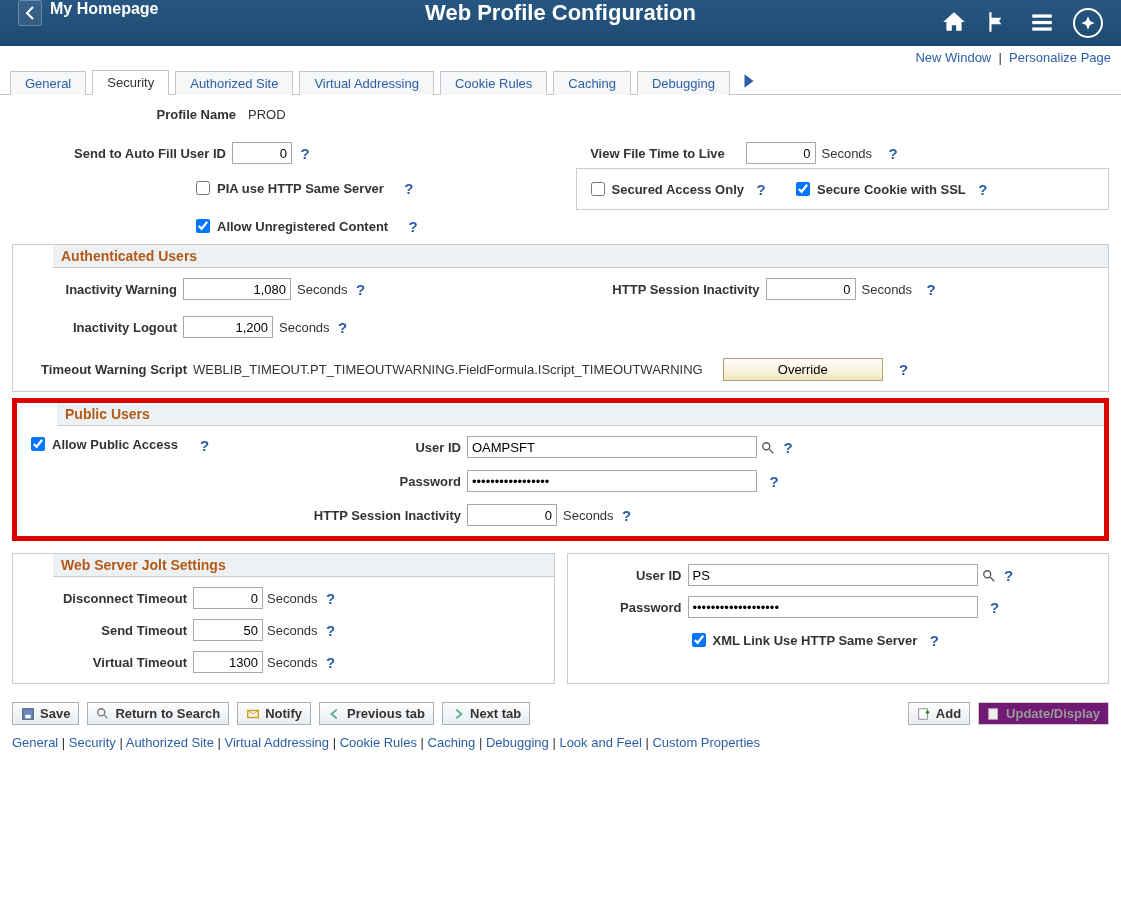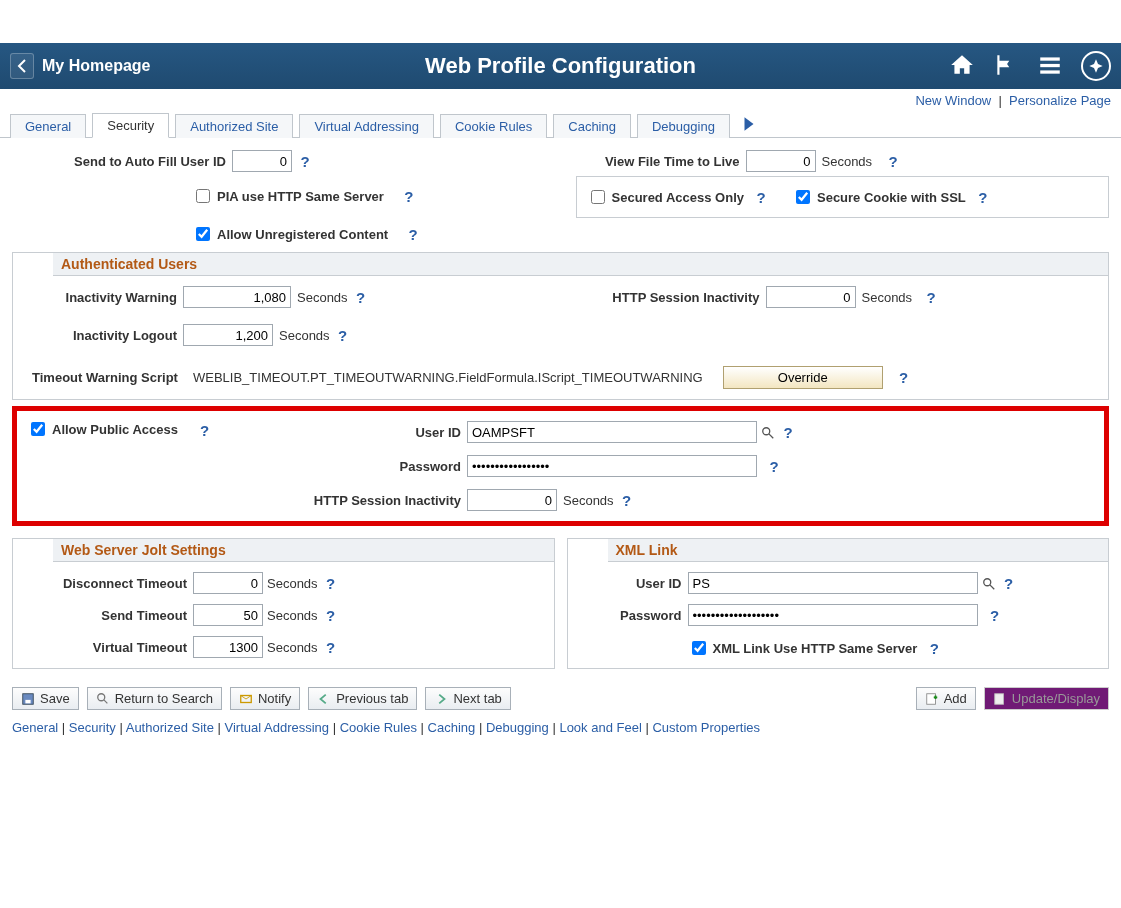--- a/index.html
+++ b/index.html
@@ -8,24 +8,22 @@
     font-family: Arial, Helvetica, sans-serif;
     font-size: 13px;
     color: #333;
     background: #fff;
   }
   .header {
     background: linear-gradient(#265782, #1f4a70);
     color: #fff;
     height: 46px;
     display: flex;
-    align-items: center;
-    padding: 0 10px;
+    padding: 0 18px;
     position: relative;
-    margin-top: 43px;
   }
   .back-btn {
     background: rgba(255,255,255,0.08);
     border: 1px solid rgba(255,255,255,0.25);
     border-radius: 3px;
     width: 24px;
     height: 26px;
     display: flex;
     align-items: center;
     justify-content: center;
@@ -130,21 +128,21 @@
   }
   .ssl-body { padding:10px; display:flex; gap:24px; align-items:center;}
   .highlight {
     border:5px solid #d00; margin:6px 0;
   }
   .btn {
     background:linear-gradient(#fff,#f3e6c1);
     border:1px solid #b0a070; padding:3px 12px;
     font-size:13px; cursor:pointer;
   }
-  .toolbar { padding:6px 12px; display:flex; gap:8px; align-items:center; }
+  .toolbar { padding:6px 12px; display:flex; gap:8px; align-items:center;font-weight:bold; }
   .toolbar .spacer { flex:1; }
   .tbbtn {
     border:1px solid #a8b0b8; background:linear-gradient(#fdfdfd,#e9edf1);
     padding:3px 8px; display:flex; align-items:center; gap:5px;
     font-size:13px; cursor:pointer; color:#333;
   }
   .tbbtn.disabled { color:#999; border-color:#ccc; background:#701a75; cursor:default;}
   .tbbtn svg { width:14px; height:14px; }
   .footer-links { padding:4px 12px 10px 12px; }
   .footer-links a { color:#2b5ea6; text-decoration:none; }
@@ -203,20 +201,24 @@
   <div class="tab">Debugging</div>
   <div class="tab-arrow">
     <svg viewBox="0 0 16 16">
         <path d="M4 2l8 6-8 6z" fill="#2b5ea6"></path>
       </svg>
   </div>
 </div>
 
 <div class="content">
 
+  <div class="row" style="margin-left:130px; margin-bottom:18px;">
+    <span class="lbl sec1" style="width:100px;">Profile Name</span>
+    <span class="val" style="margin-left:6px;">PROD</span>
+  </div>
 
   <div class="two-col">
     <div class="col">
       <div class="row">
         <span class="lbl sec1" style="width:220px;">Send to Auto Fill User ID</span>
         <input type="text" class="num" style="width: 60px;" value="0">
         <span class="help">?</span>
       </div>
       <div class="row" style="margin-top:14px;">
         <span style="width:180px;"></span>
@@ -230,21 +232,21 @@
         <span style="width:180px;"></span>
         <span class="check-wrap">
           <input type="checkbox" checked="" style="">
           <span class="sec1">Allow Unregistered Content</span>
         </span>
         <span class="help" style="margin-left:18px;">?</span>
       </div>
     </div>
     <div class="col">
       <div class="row">
-        <span class="lbl sec1" style="width:170px;">View File Time to Live</span>
+        <span class="lbl sec1" style="width:170px;text-align:center;">View File Time to Live</span>
         <input type="text" class="num" style="width: 70px;" value="0">
         <span style="margin-left:6px;">Seconds</span>
         <span class="help" style="margin-left:14px;">?</span>
       </div>
       <div class="ssl-box">
         <div class="ssl-body">
           <span class="check-wrap">
             <input type="checkbox" style="">
             <span class="sec1">Secured Access Only</span>
             <span class="help">?</span>
@@ -280,29 +282,30 @@
         <div class="col">
           <div class="row">
             <span class="lbl sec1" style="width:190px;">HTTP Session Inactivity</span>
             <input type="text" class="num" style="width: 90px;" value="0">
             <span style="margin-left:6px;">Seconds</span>
             <span class="help" style="margin-left:12px;">?</span>
           </div>
         </div>
       </div>
       <div class="row" style="margin-top:18px;">
-        <span class="lbl sec1" style="width:170px;text-align:center;">Timeout Warning Script</span>
+        <span class="lbl sec1" style="width:170px;text-align:right;">Timeout Warning Script</span>
         <span class="script">WEBLIB_TIMEOUT.PT_TIMEOUTWARNING.FieldFormula.IScript_TIMEOUTWARNING</span>
         <button class="btn" style="margin-left:20px;width:160px;">Override</button>
         <span class="help" style="margin-left:14px;">?</span>
       </div>
     </div>
   </div>
 
   <div class="groupbox highlight">
+    <div class="groupbox-title">Public Users</div>
     <div class="groupbox-body">
       <div style="display:flex;">
         <div style="width:240px;">
           <span class="check-wrap">
             <input type="checkbox" checked="" style="">
             <span class="sec1">Allow Public Access</span>
           </span>
           <span class="help" style="margin-left:16px;">?</span>
         </div>
         <div style="flex:1;">
@@ -349,21 +352,20 @@
         </div>
         <div class="row" style="margin-top:10px;">
           <span class="lbl sec1" style="width:170px;">Virtual Timeout</span>
           <input type="text" class="num" style="width: 70px;" value="1300">
           <span style="margin-left:4px;">Seconds</span>
           <span class="help">?</span>
         </div>
       </div>
     </div>
     <div class="groupbox">
-      <div class="groupbox-title">XML Link</div>
       <div class="groupbox-body">
         <div class="row">
           <span class="lbl sec1" style="width:110px;">User ID</span>
           <input type="text" style="width: 290px;" value="PS">
           <span class="lookup" style="margin-left:4px;"><svg viewBox="0 0 16 16">
                 <circle cx="6" cy="6" r="4" stroke="#555" stroke-width="1.5" fill="none"></circle>
                 <line x1="9" y1="9" x2="14" y2="14" stroke="#555" stroke-width="1.5"></line>
               </svg></span>
           <span class="help">?</span>
         </div>

